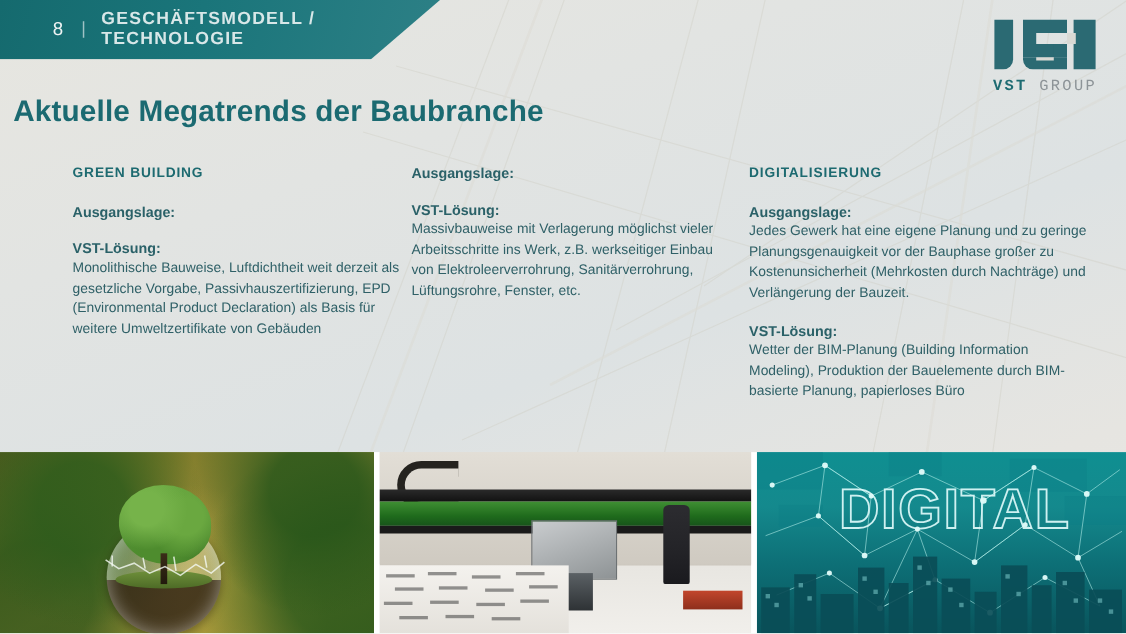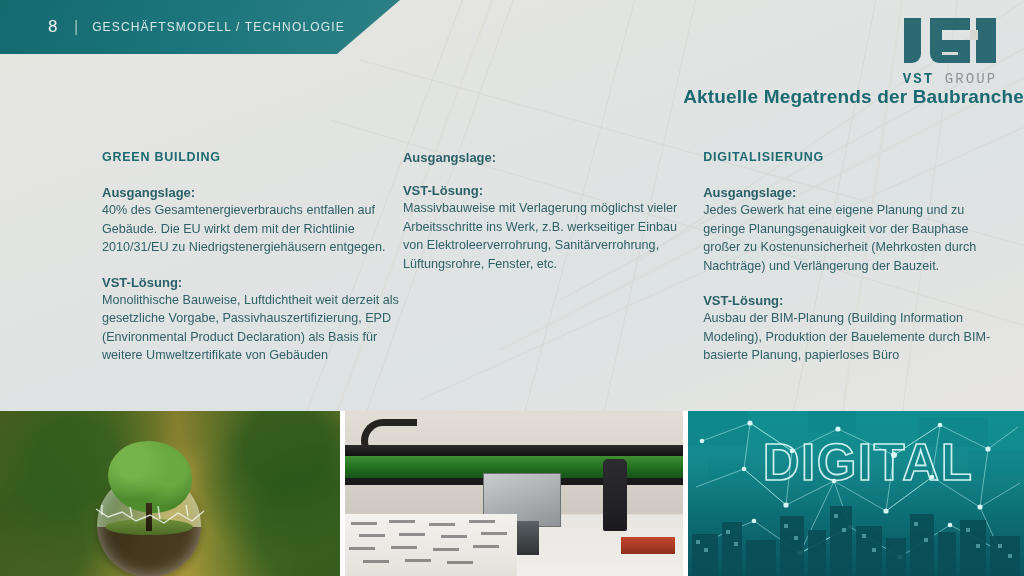--- a/index.html
+++ b/index.html
@@ -34,53 +34,52 @@
     z-index:4;
   }
   .page-number {
     color:#eef3f3; font-size:17px; font-weight:400;
     margin-left:48px; letter-spacing:.5px;
   }
   .header-divider {
     color:#9fc3c5; font-size:16px; margin:0 14px 0 16px; font-weight:300;
   }
   .header-label {
-    color:#d8e7e8; font-size:12px; letter-spacing:1.15px; font-weight:400;
+    color:#d8e7e8; font-size:16px; letter-spacing:1.15px; font-weight:700;
   }
 
   
   .logo-block {
     position:absolute; right:26px; top:16px;
     z-index:5; text-align:center;
   }
   .logo-mark { display:block; }
   .logo-word {
     margin-top:5px; font-size:14px; letter-spacing:2.1px;
     white-space:nowrap;
     font-family:Liberation Mono, monospace;
   }
   .logo-word .vst { color:#1d6b72; font-weight:700; }
   .logo-word .group { color:#8d9498; font-weight:400; }
 
   
   .slide-title {
-    position:absolute; left:0; right:0; top:86px;
-    text-align:right;
-    font-size:19px; font-weight:700;
+    position:absolute; left:12px; right:0; top:86px;
+    text-align:left;
+    font-size:27px; font-weight:700;
     color:#1b6a71;
     letter-spacing:.15px;
     z-index:3;
   }
 
   
   .columns {
     position:absolute; left:0; top:150px; right:0;
     display:flex; z-index:3;
     padding-right:18px;
-    padding-left:36px;
   }
   .col { position:relative; }
   .col-1 { width:305px; margin-left:66px; }
   .col-2 { width:290px; margin-left:3px; }
   .col-3 { width:310px; margin-left:17px; }
 
   .col-heading {
     font-size:12.5px; font-weight:700; color:#1d6a70;
     letter-spacing:.75px; margin-bottom:21px;
   }
@@ -279,21 +278,20 @@
   </div>
 
   <h1 class="slide-title">Aktuelle Megatrends der Baubranche</h1>
 
   <div class="columns">
 
     <div class="col col-1">
       <div class="col-heading">GREEN BUILDING</div>
       <div class="block">
         <div class="block-label">Ausgangslage:</div>
-        <div class="block-text">40% des Gesamtenergieverbrauchs entfallen auf Gebäude. Die EU wirkt dem mit der Richtlinie 2010/31/EU zu Niedrigstenergiehäusern entgegen.</div>
       </div>
       <div class="block">
         <div class="block-label">VST-Lösung:</div>
         <div class="block-text">Monolithische Bauweise, Luftdichtheit weit derzeit als gesetzliche Vorgabe, Passivhauszertifizierung, EPD (Environmental Product Declaration) als Basis für weitere Umweltzertifikate von Gebäuden</div>
       </div>
     </div>
 
     <div class="col col-2">
       <div class="block">
         <div class="block-label">Ausgangslage:</div>
@@ -305,21 +303,21 @@
     </div>
 
     <div class="col col-3">
       <div class="col-heading">DIGITALISIERUNG</div>
       <div class="block">
         <div class="block-label">Ausgangslage:</div>
         <div class="block-text">Jedes Gewerk hat eine eigene Planung und zu geringe Planungsgenauigkeit vor der Bauphase großer zu Kostenunsicherheit (Mehrkosten durch Nachträge) und Verlängerung der Bauzeit.</div>
       </div>
       <div class="block">
         <div class="block-label">VST-Lösung:</div>
-        <div class="block-text">Ausbau der BIM-Planung (Building Information Modeling), Produktion der Bauelemente durch BIM-basierte Planung, papierloses Büro</div>
+        <div class="block-text">Wetter der BIM-Planung (Building Information Modeling), Produktion der Bauelemente durch BIM-basierte Planung, papierloses Büro</div>
       </div>
     </div>
 
   </div>
 
   <div class="photo-strip">
 
     <div class="photo photo-1">
       <div class="p1-bg"></div>
       <div class="p1-globe"></div>

